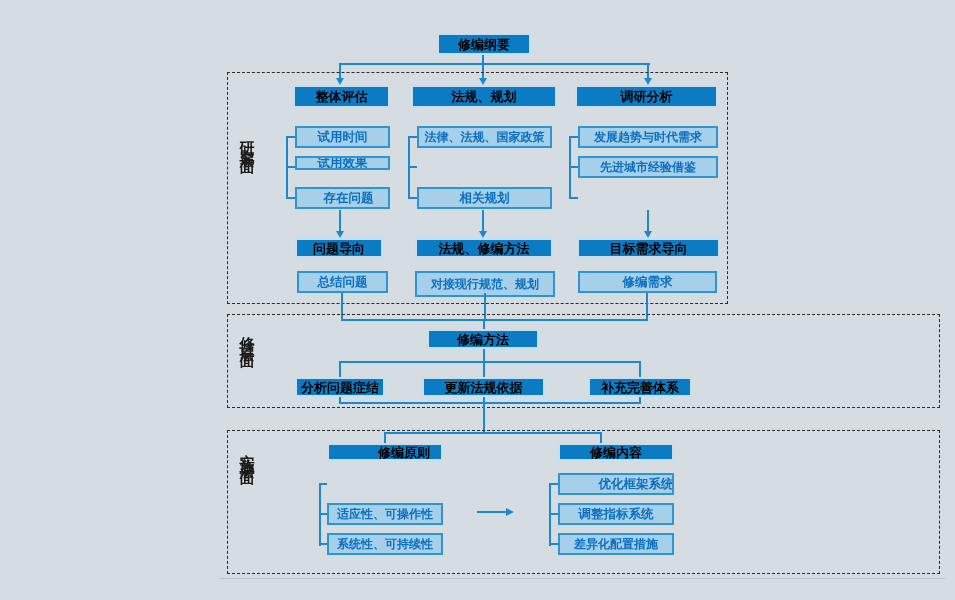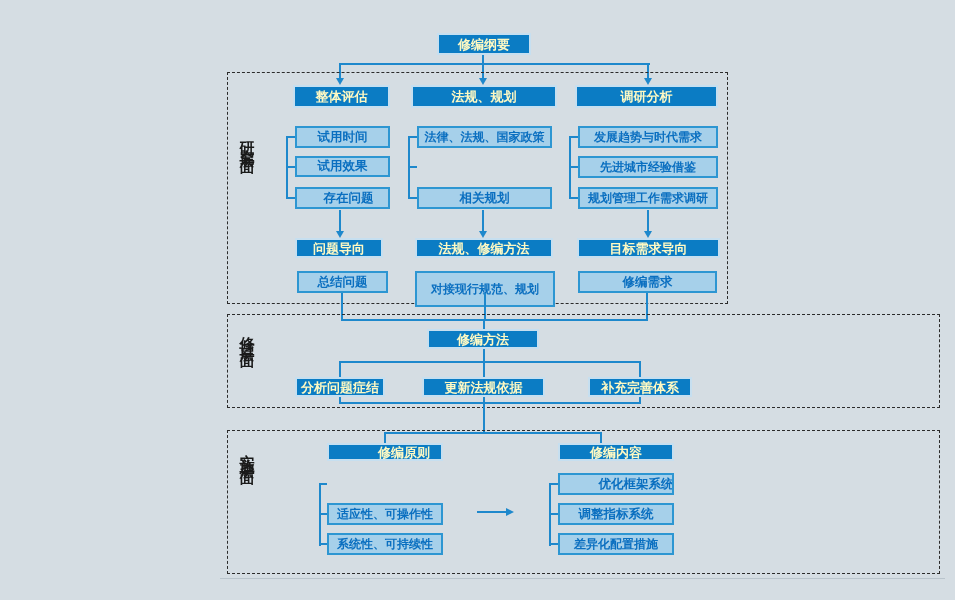--- a/index.html
+++ b/index.html
@@ -5,21 +5,21 @@
   html,body{margin:0;padding:0;}
   .canvas{
     position:relative;width:955px;height:600px;overflow:hidden;
     background:#d5dde3;
     font-family:"DejaVu Sans","Liberation Sans",sans-serif;
   }
   .abs{position:absolute;box-sizing:border-box;}
   .box{display:flex;align-items:center;justify-content:center;
        font-weight:700;text-align:center;line-height:1;box-sizing:border-box;
        white-space:nowrap;overflow:hidden;}
-  .dark{background:#0b7cc4;color:#fef9c3;border:2px solid #c6dff0;font-size:13px;}
+  .dark{background:#0b7cc4;color:#000000;border:2px solid #c6dff0;font-size:13px;}
   .light{background:#a6d0ea;color:#0a6fc0;border:2px solid #2d96d2;font-size:12.5px;}
   .sect{border:1px dashed #2b2b2b;background:transparent;}
   .vlabel{writing-mode:vertical-rl;text-orientation:upright;
           font-weight:700;font-size:15px;letter-spacing:6px;color:#1a1a1a;}
   .vline{background:#1e88cc;width:2px;}
   .hline{background:#1e88cc;height:2px;}
   .arr-down{width:0;height:0;border-left:4px solid transparent;
             border-right:4px solid transparent;border-top:7px solid #1e88cc;}
   .arr-right{width:0;height:0;border-top:4px solid transparent;
              border-bottom:4px solid transparent;border-left:8px solid #1e88cc;}
@@ -46,51 +46,50 @@
 
   <div class="abs box dark" style="left:293px;top:85px;width:97px;height:23px;">整体评估</div>
   <div class="abs box dark" style="left:411px;top:85px;width:146px;height:23px;">法规、规划</div>
   <div class="abs box dark" style="left:575px;top:85px;width:143px;height:23px;">调研分析</div>
 
   <div class="abs vline" style="left:286px;top:136px;height:63px;"></div>
   <div class="abs hline" style="left:286px;top:136px;width:9px;"></div>
   <div class="abs hline" style="left:286px;top:166px;width:9px;"></div>
   <div class="abs hline" style="left:286px;top:197px;width:9px;"></div>
   <div class="abs box light" style="left:295px;top:126px;width:95px;height:22px;">试用时间</div>
-  <div class="abs box light" style="left:295px;top:156px;width:95px;height:21px;">试用效果</div>
+  <div class="abs box light" style="left:295px;top:156px;width:95px;height:14px;">试用效果</div>
   <div class="abs box light" style="left:295px;top:187px;width:95px;height:22px;padding-left:12px;">存在问题</div>
 
   <div class="abs vline" style="left:408px;top:136px;height:63px;"></div>
   <div class="abs hline" style="left:408px;top:136px;width:9px;"></div>
   <div class="abs hline" style="left:408px;top:166px;width:9px;"></div>
   <div class="abs hline" style="left:408px;top:197px;width:9px;"></div>
   <div class="abs box light" style="left:417px;top:126px;width:135px;height:22px;font-size:12px;">法律、法规、国家政策</div>
   <div class="abs box light" style="left:417px;top:187px;width:135px;height:22px;">相关规划</div>
 
   <div class="abs vline" style="left:569px;top:136px;height:63px;"></div>
   <div class="abs hline" style="left:569px;top:136px;width:9px;"></div>
   <div class="abs hline" style="left:569px;top:166px;width:9px;"></div>
   <div class="abs hline" style="left:569px;top:197px;width:9px;"></div>
   <div class="abs box light" style="left:578px;top:126px;width:140px;height:22px;font-size:12px;">发展趋势与时代需求</div>
   <div class="abs box light" style="left:578px;top:156px;width:140px;height:22px;font-size:12px;">先进城市经验借鉴</div>
-  <div class="abs box light" style="left:578px;top:187px;width:140px;height:22px;font-size:12px;">规划管理工作需求调研</div>
 
   <div class="abs vline" style="left:339px;top:210px;height:22px;"></div>
   <div class="abs vline" style="left:482px;top:210px;height:22px;"></div>
   <div class="abs vline" style="left:647px;top:210px;height:22px;"></div>
   <div class="abs arr-down" style="left:336px;top:231px;"></div>
   <div class="abs arr-down" style="left:479px;top:231px;"></div>
   <div class="abs arr-down" style="left:644px;top:231px;"></div>
 
   <div class="abs box dark" style="left:295px;top:238px;width:88px;height:20px;">问题导向</div>
   <div class="abs box dark" style="left:415px;top:238px;width:138px;height:20px;">法规、修编方法</div>
   <div class="abs box dark" style="left:577px;top:238px;width:143px;height:20px;">目标需求导向</div>
 
   <div class="abs box light" style="left:297px;top:271px;width:91px;height:22px;">总结问题</div>
-  <div class="abs box light" style="left:415px;top:271px;width:140px;height:36px;font-size:12px;">对接现行规范、规划</div>
+  <div class="abs box light" style="left:415px;top:271px;width:140px;height:26px;font-size:12px;">对接现行规范、规划</div>
   <div class="abs box light" style="left:578px;top:271px;width:139px;height:22px;">修编需求</div>
 
   <div class="abs vline" style="left:341px;top:293px;height:28px;"></div>
   <div class="abs vline" style="left:484px;top:293px;height:28px;"></div>
   <div class="abs vline" style="left:646px;top:293px;height:28px;"></div>
   <div class="abs hline" style="left:341px;top:319px;width:307px;"></div>
   <div class="abs vline" style="left:483px;top:321px;height:8px;"></div>
 
   <div class="abs sect" style="left:227px;top:314px;width:713px;height:94px;"></div>
   <div class="abs vlabel" style="left:237px;top:324px;">修订层面</div>

